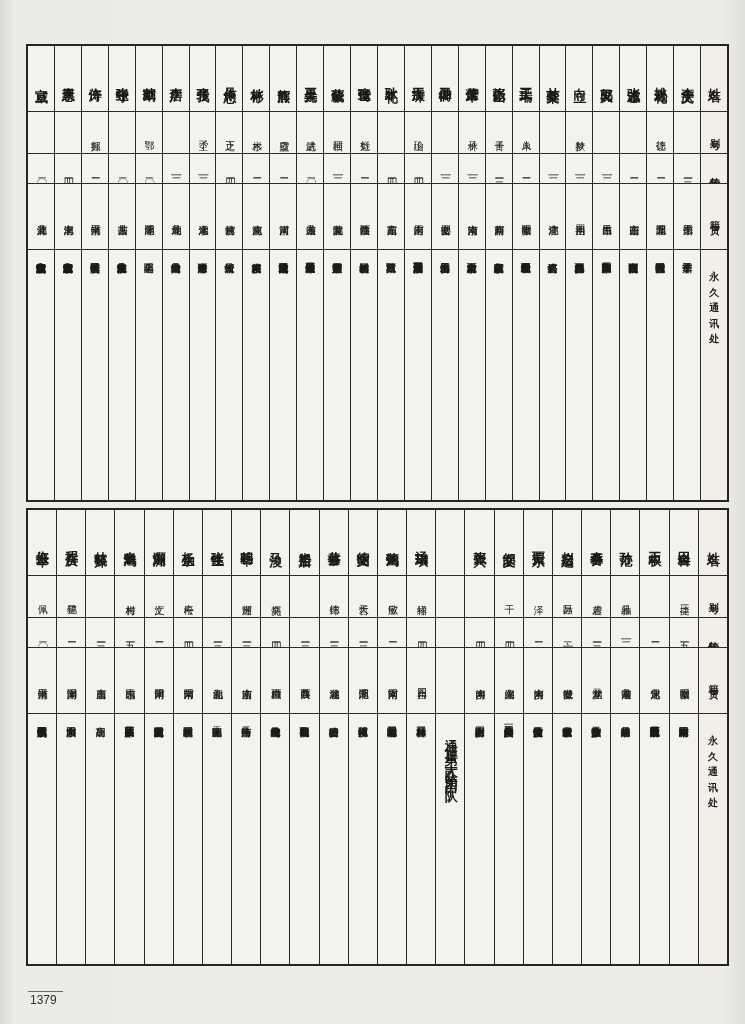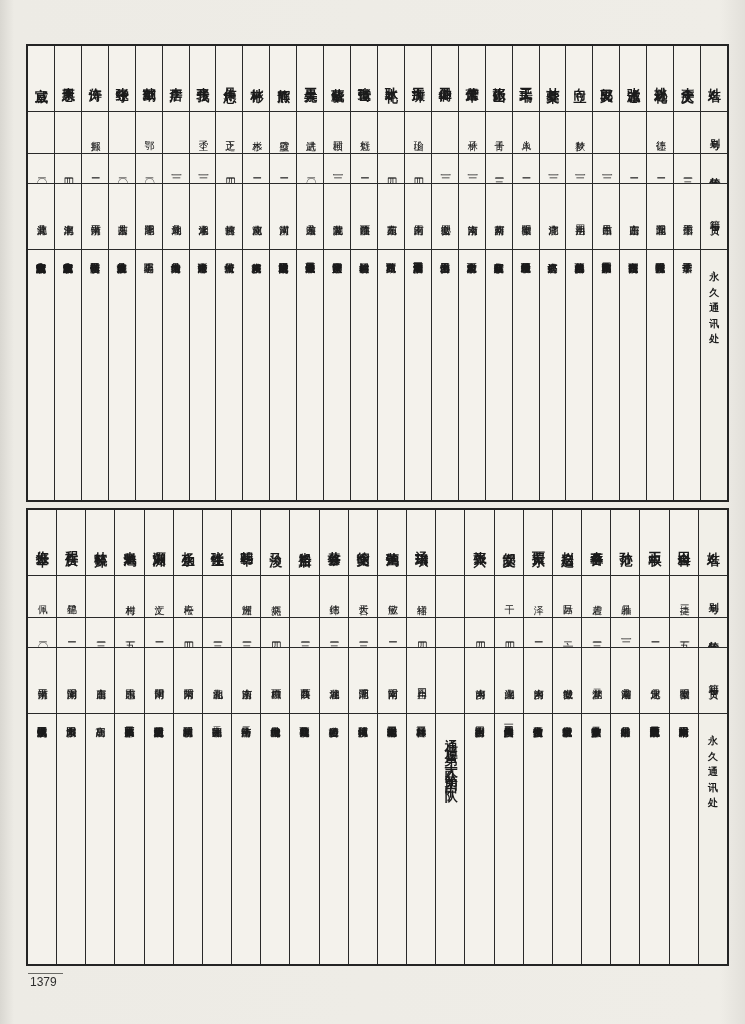--- a/index.html
+++ b/index.html
@@ -58,21 +58,21 @@
   
   .h-name    { font-size:13px; font-weight:700; letter-spacing:0.5em; }
   .h-alias   { font-size:12px; font-weight:700; letter-spacing:0.25em; }
   .h-age     { font-size:11px; font-weight:700; letter-spacing:0.05em; }
   .h-native  { font-size:12px; font-weight:700; letter-spacing:0.5em; }
   .h-address { font-size:12.5px; font-weight:700; letter-spacing:1.55em; padding-top:8px; }
   
   .col.annotation .cell.address { align-items:flex-start; padding-top:14px; }
   .col.annotation .cell.address .vtext { font-size:13px; font-weight:600; letter-spacing:0.4em; }
   .page-number {
-    position:absolute; left:28px; bottom:35px;
+    position:absolute; left:28px; bottom:17px;
     font-size:12px; color:#2e2e2e;
     font-family:"Liberation Sans", sans-serif;
     border-top:1px solid #6a6a66;
     padding:1px 6px 0 2px;
     text-align:right;
   }
 </style>
 </head>
 <body>
 

